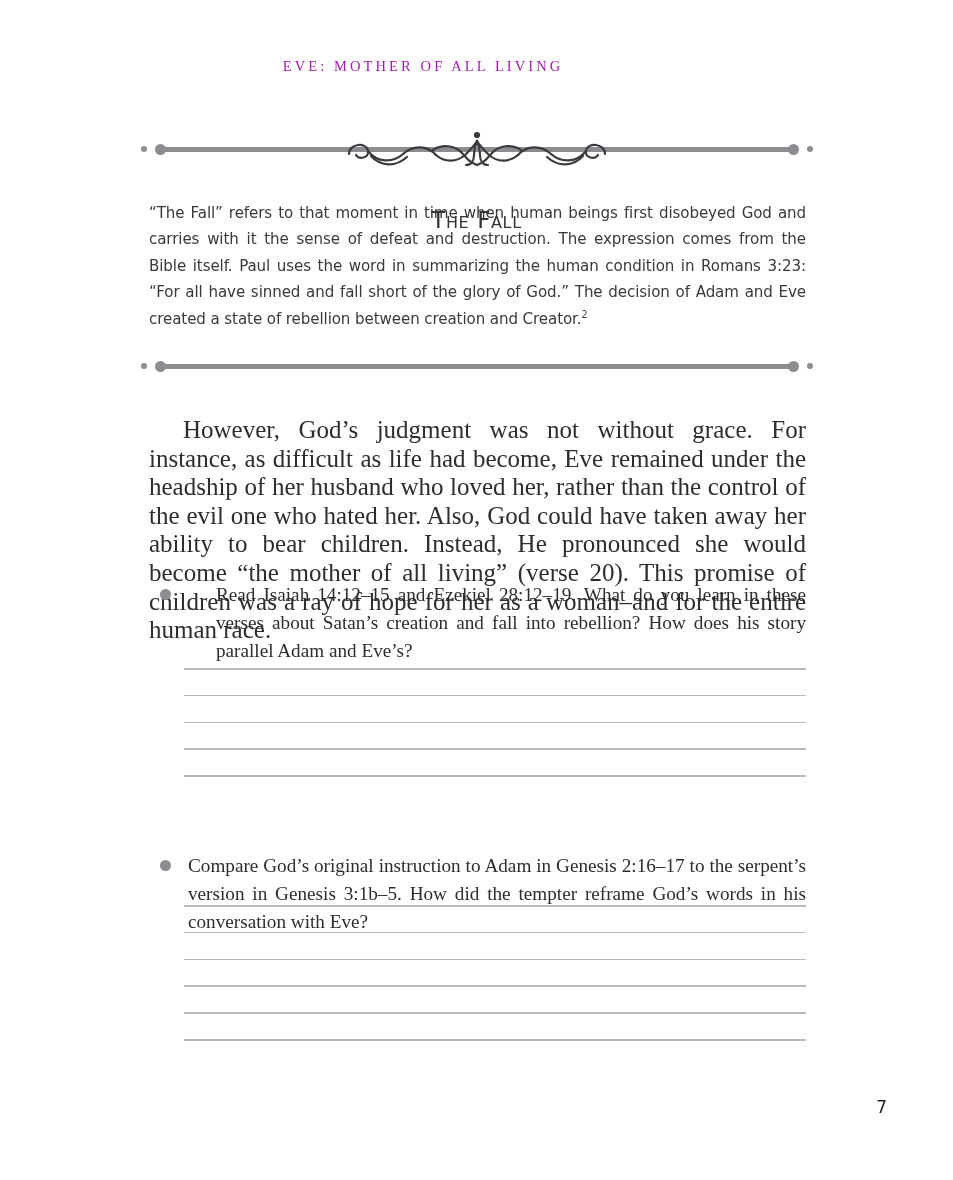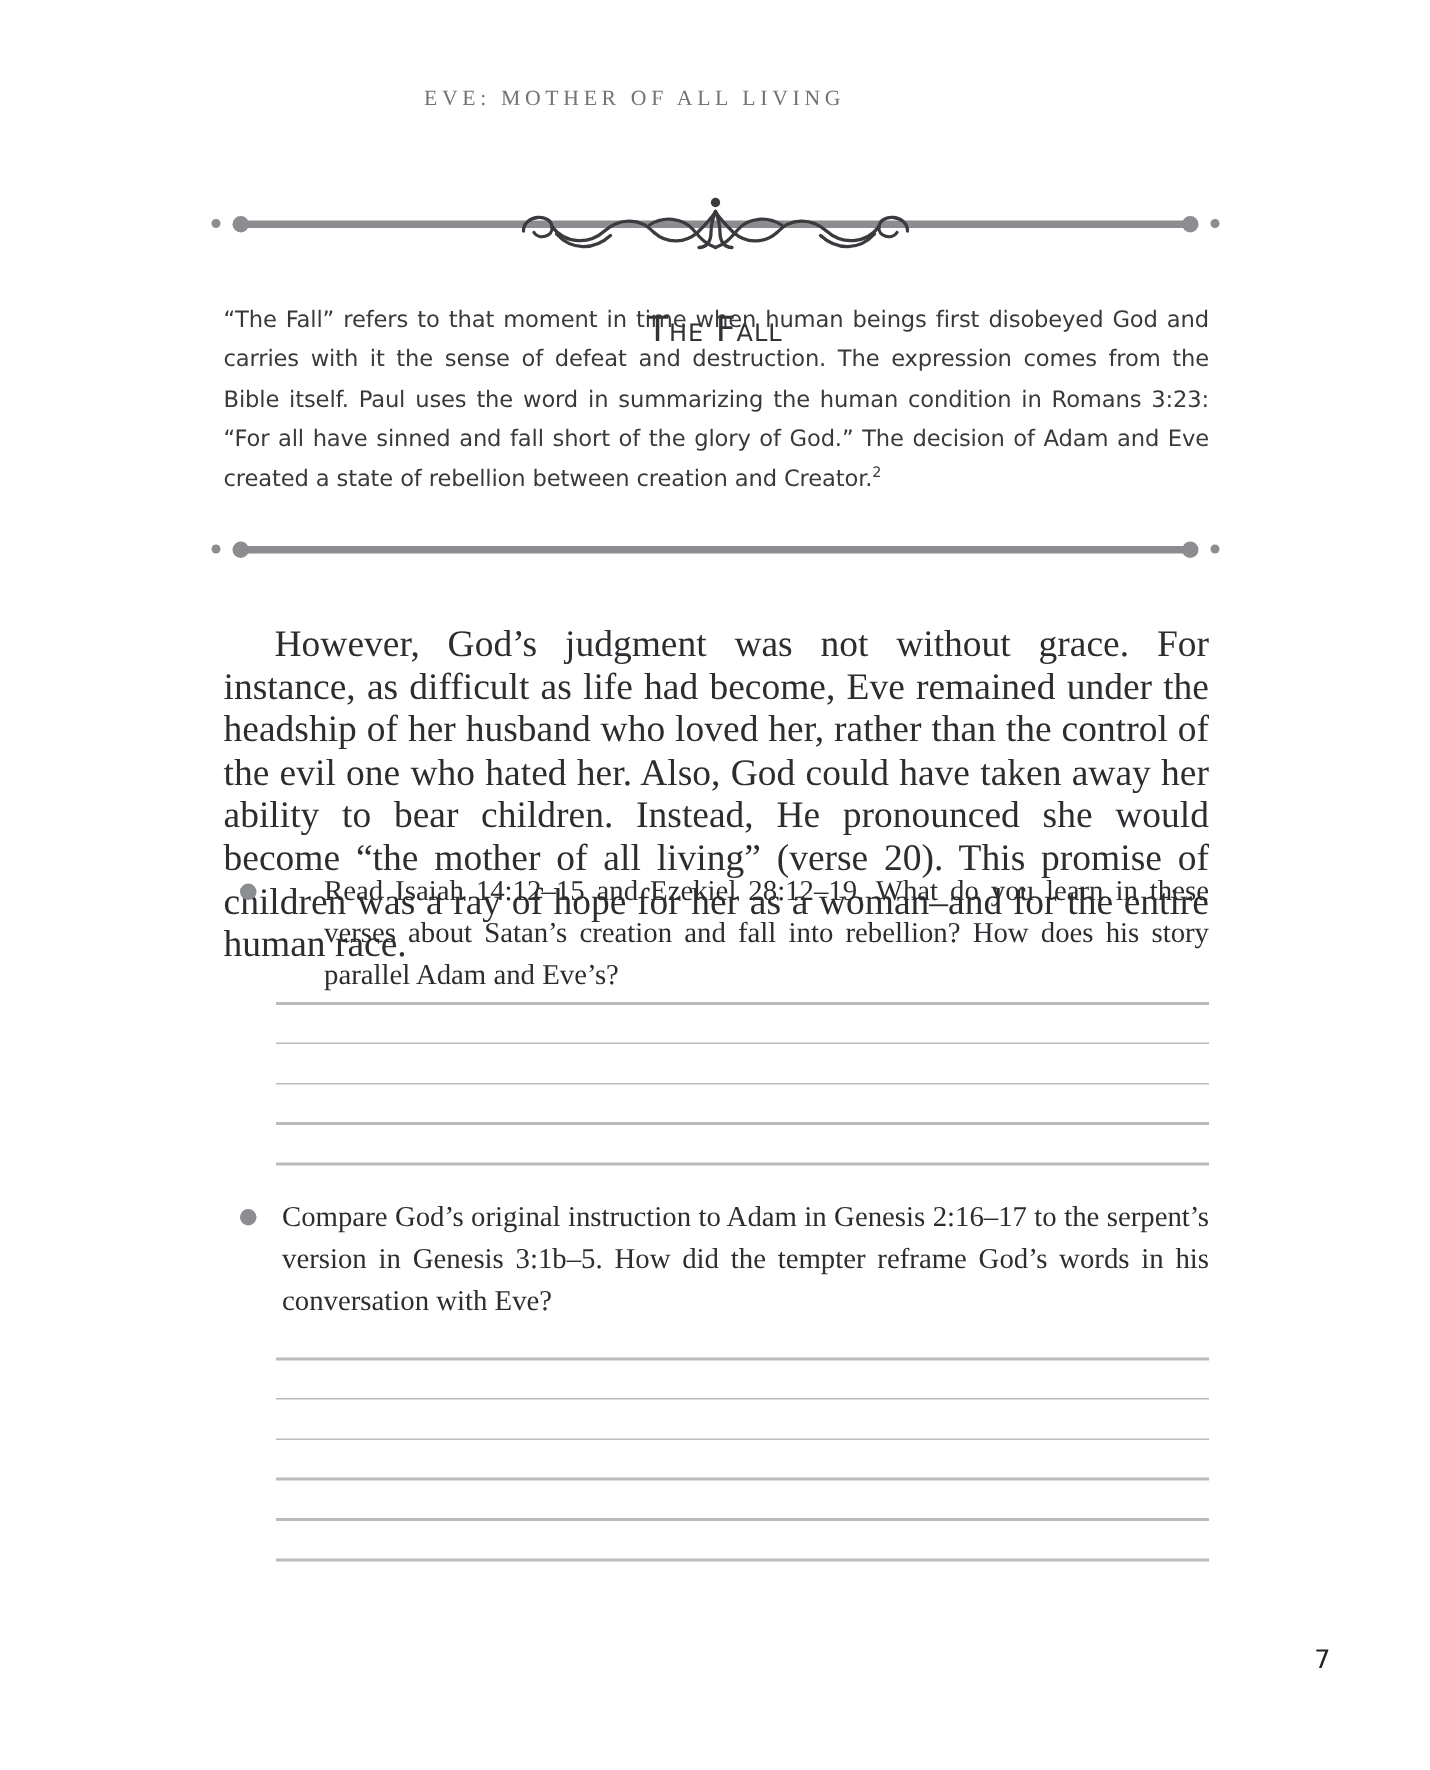--- a/index.html
+++ b/index.html
@@ -26,21 +26,21 @@
   
   .running-header {
     position: absolute;
     top: 58px;
     left: 0;
     width: 843px;
     text-align: center;
     font-family: "Liberation Serif", serif;
     font-size: 14.5px;
     letter-spacing: 3.1px;
-    color: #737373;
+    color: #a21caf;
     text-indent: 3.1px;
     white-space: nowrap;
   }
 
   
   .ornament-rule {
     position: absolute;
     left: 149px;
     top: 138px;
     width: 656px;
@@ -153,21 +153,21 @@
     background: #8b8d90;
     margin-top: 8px;
     margin-right: 17px;
   }
   .q-text {
     flex: 1 1 auto;
     text-align: justify;
     text-justify: inter-word;
   }
   #question-1 { top: 581px; gap: 28px; }
-  #question-2 { top: 798px; justify-content: space-between; }
+  #question-2 { top: 852px; justify-content: space-between; }
 
   
   .write-lines {
     position: absolute;
     left: 184px;
     width: 622px;
   }
   #write-lines-1 { top: 668px; }
   #write-lines-2 { top: 905px; }
   .write-line {

